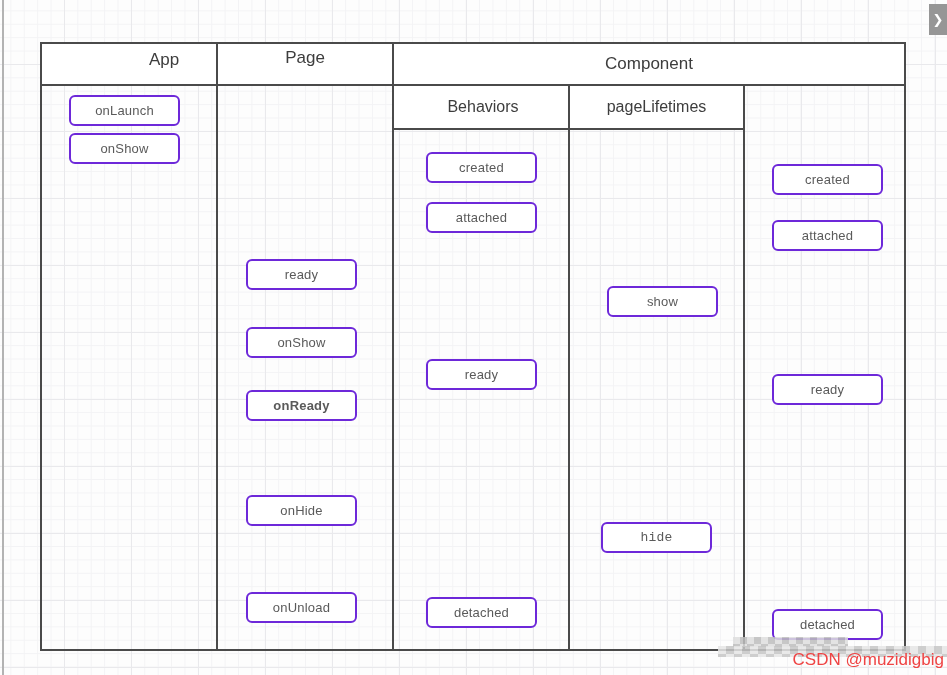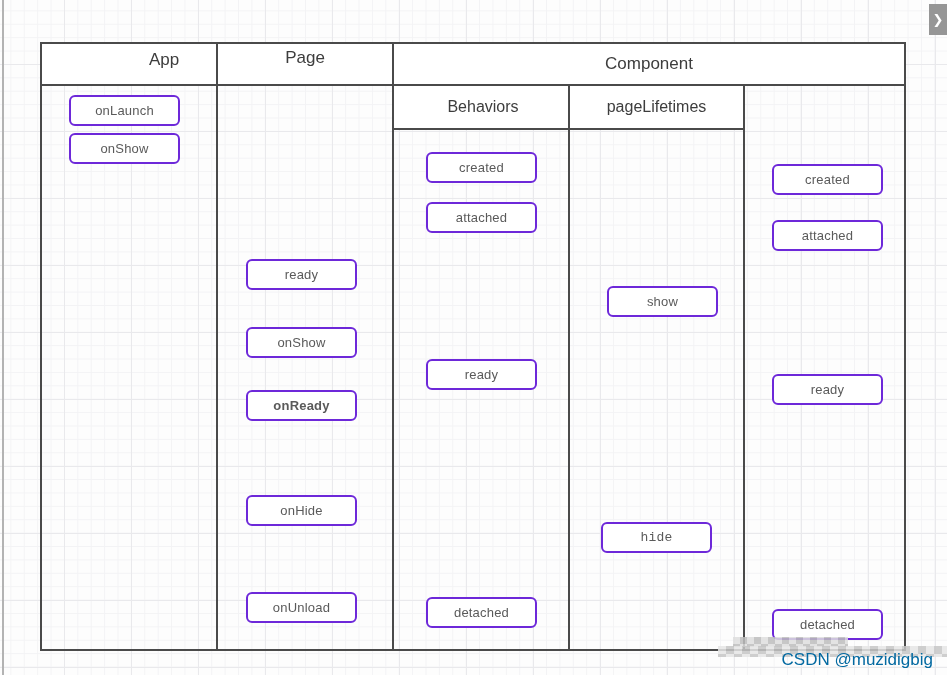--- a/index.html
+++ b/index.html
@@ -56,22 +56,22 @@
     background-size: 14px 14px;
     opacity: 0.85;
   }
   .mosaic1 { left: 733px; top: 637px; width: 115px; height: 10px; }
   .mosaic2 { left: 718px; top: 646px; width: 229px; height: 11px;
     background:
       repeating-conic-gradient(#c6c6c6 0% 25%, #e6e6e6 0% 50%);
     background-size: 16px 16px;
   }
   .watermark {
-    position: absolute; right: 14px; top: 650px; z-index: 10;
-    font-size: 17px; color: #0369a1; white-space: nowrap;
+    position: absolute; right: 3px; top: 650px; z-index: 10;
+    font-size: 17px; color: #ef4444; white-space: nowrap;
   }
 </style>
 </head>
 <body>
 
 <div class="canvas-edge"></div>
 
 <div class="panel-tab">
   <span>❯</span>
 </div>

